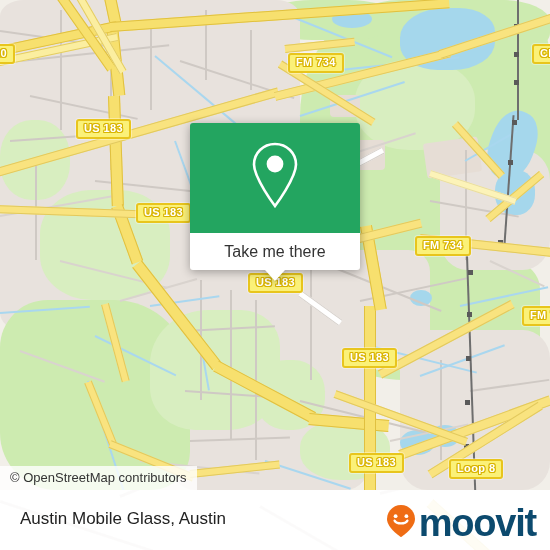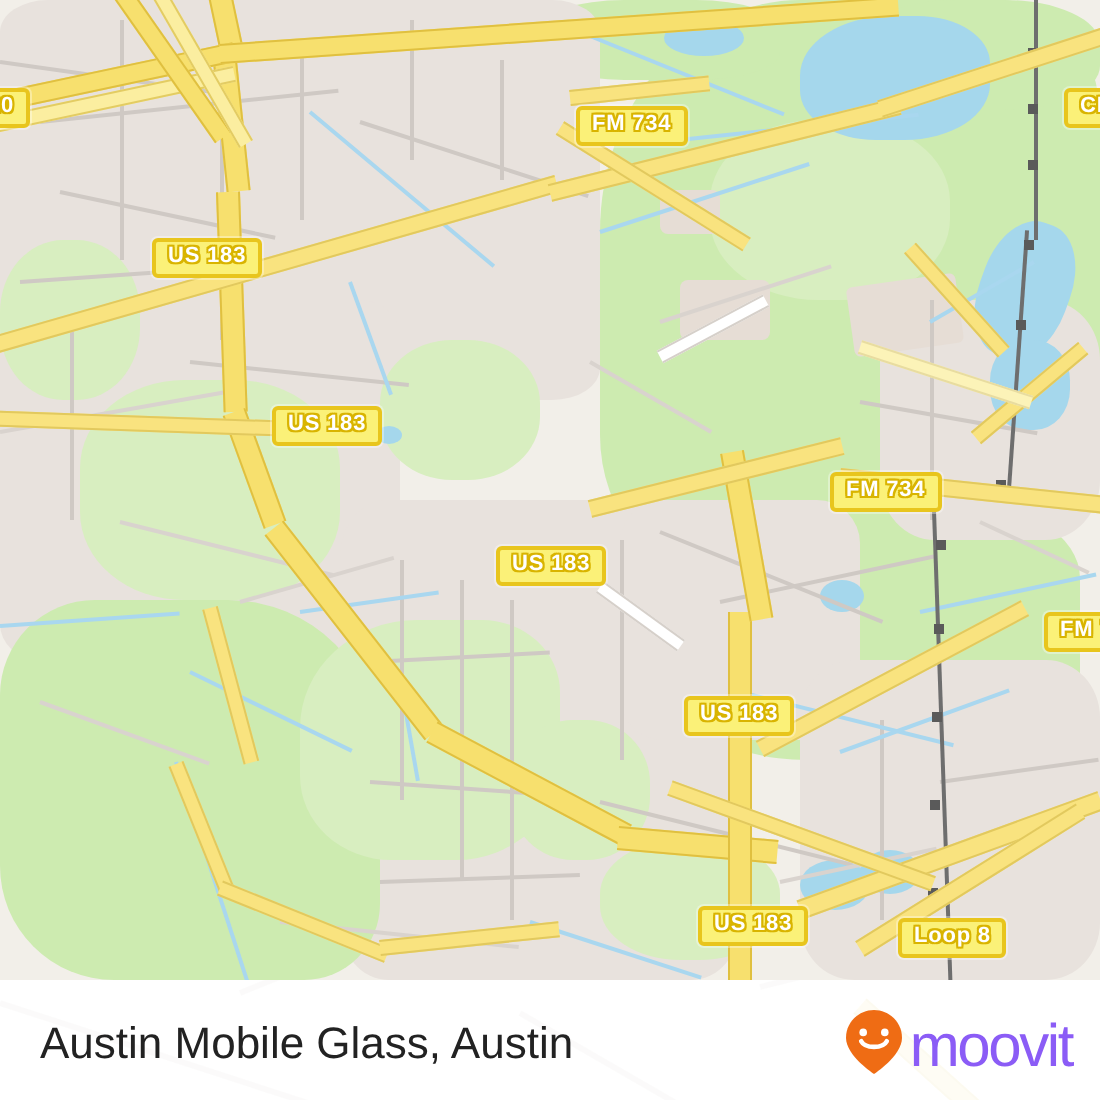--- a/index.html
+++ b/index.html
@@ -94,24 +94,24 @@
   #footer{
     position:absolute;left:0;top:490px;width:550px;height:60px;
     background:#ffffff;overflow:hidden;
   }
   #footer-ghost{
     position:absolute;left:0;top:-490px;width:550px;height:550px;
     opacity:.07;
   }
   #footer-title{
     position:absolute;left:20px;top:19px;
-    font-size:22px;color:#222222;white-space:nowrap;
+    font-size:17px;color:#222222;white-space:nowrap;
   }
   #logo{position:absolute;right:14px;top:14px;display:flex;align-items:center;}
-  #logo-word{font-size:30px;font-weight:normal;color:#8b5cf6;letter-spacing:-1.2px;line-height:30px;}
+  #logo-word{font-size:38px;font-weight:bold;color:#0c4a6e;letter-spacing:-1.2px;line-height:30px;}
 </style>
 </head>
 <body>
 
 <div id="page">
 
   <div id="map">
 
     <div class="layer">
 
@@ -280,21 +280,36 @@
       <div class="shield" style="left:532px;top:44px;">CR</div>
       <div class="shield" style="left:136px;top:203px;">US 183</div>
       <div class="shield" style="left:415px;top:236px;">FM 734</div>
       <div class="shield" style="left:248px;top:273px;">US 183</div>
       <div class="shield" style="left:522px;top:306px;">FM 7</div>
       <div class="shield" style="left:342px;top:348px;">US 183</div>
       <div class="shield" style="left:349px;top:453px;">US 183</div>
       <div class="shield" style="left:449px;top:459px;">Loop 8</div>
     </div>
 
-
+    <div id="popup">
+      <div id="popup-head">
+        <span>
+          <svg width="58" height="72" viewBox="0 0 58 72" aria-hidden="true">
+            <path d="M29 4 C17 4 8 13.2 8 24.6 C8 38 29 66 29 66 C29 66 50 38 50 24.6 C50 13.2 41 4 29 4 Z" fill="none" stroke="#ffffff" stroke-width="2.6"></path>
+            <circle cx="29" cy="24" r="8.4" fill="#ffffff"></circle>
+          </svg>
+        </span>
+      </div>
+      <div id="popup-tail"></div>
+      <div id="popup-foot">
+        <span>Take me there</span>
+      </div>
+    </div>
+
+    <div id="attrib">© OpenStreetMap contributors</div>
   </div>
 
   <div id="footer">
     <div id="footer-ghost">
       <div class="road minor" style="left:0px;top:500px;width:200px;height:3px;transform:rotate(18deg);"></div>
       <div class="road minor" style="left:120px;top:495px;width:200px;height:3px;transform:rotate(-22deg);"></div>
       <div class="road minor" style="left:260px;top:505px;width:180px;height:3px;transform:rotate(30deg);"></div>
       <div class="road minor" style="left:380px;top:492px;width:180px;height:3px;transform:rotate(-14deg);"></div>
       <div class="road mot" style="left:430px;top:498px;width:120px;height:8px;transform:rotate(42deg);"></div>
     </div>

